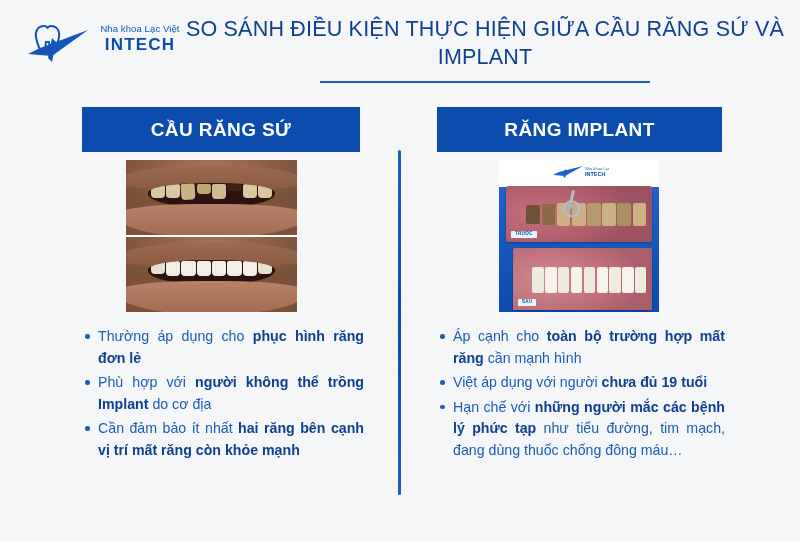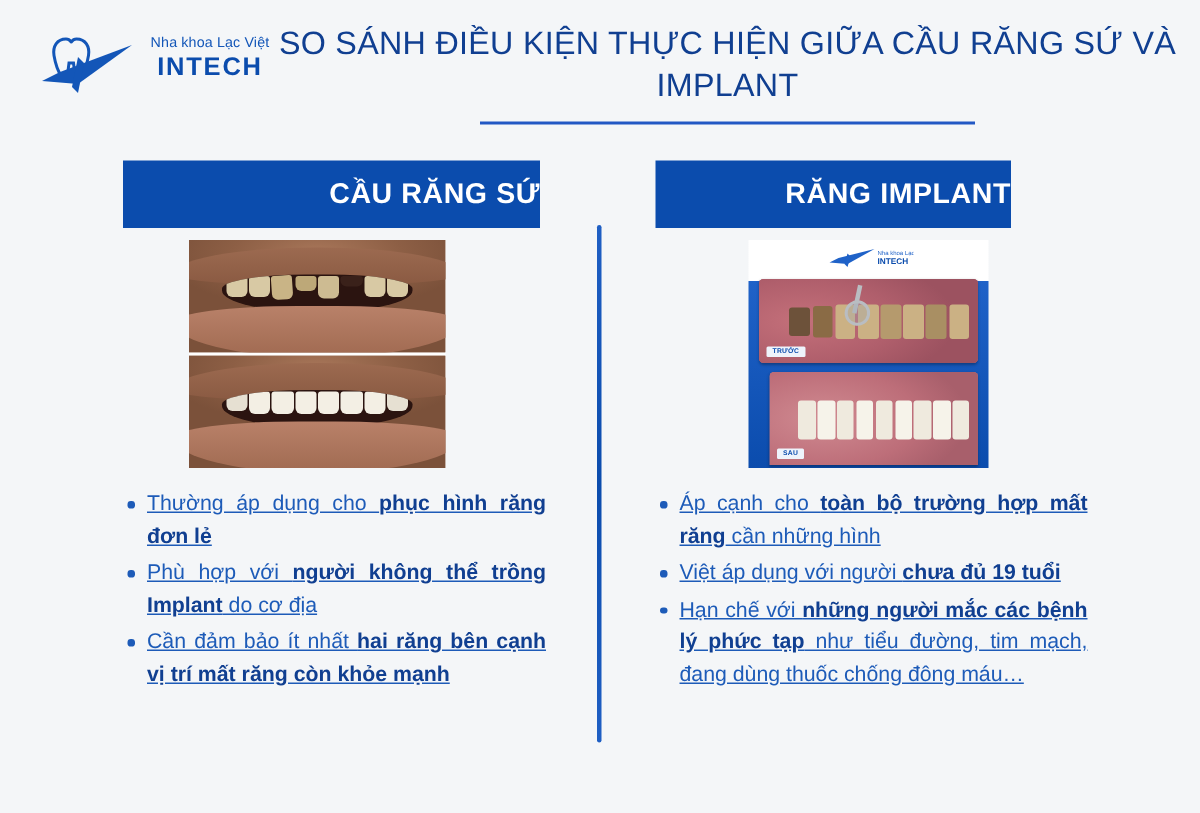--- a/index.html
+++ b/index.html
@@ -70,28 +70,28 @@
     background: #2258c4;
     margin: 10px auto 0 auto;
   }
 
   
   .col {
     position: absolute;
     top: 107px;
   }
   .col-left  { left: 82px;  width: 278px; }
-  .col-right { left: 437px; width: 237px; }
+  .col-right { left: 437px; width: 285px; }
 
   .col-header {
     background: #0b4cad;
     color: #ffffff;
     font-size: 19px;
     font-weight: bold;
-    text-align: right;
+    text-align: center;
     letter-spacing: .4px;
     padding: 13px 0 13px 0;
     line-height: 1;
   }
 
   
   .divider {
     position: absolute;
     left: 398px;
     top: 150px;
@@ -254,21 +254,20 @@
     line-height: 1;
   }
 
   
   .bullets {
     position: absolute;
     top: 326px;
     color: #1d5bb8;
     font-size: 14.2px;
     line-height: 1.52;
-    text-decoration: underline;
   }
   .bullets.left  { left: 82px;  width: 282px; }
   .bullets.right { left: 437px; width: 288px; }
 
   .bullets ul {
     margin: 0;
     padding: 0;
     list-style: none;
   }
   .bullets li {
@@ -401,17 +400,17 @@
         <i></i>
         <i></i>
         <i></i>
     </div>
     <span class="badge">SAU</span>
   </div>
 </div>
 
 <div class="bullets right">
   <ul>
-    <li><span>Áp cạnh cho </span><b>toàn bộ trường hợp mất răng</b><span> cần những hình</span></li>
+    <li><span>Áp cạnh cho </span><b>toàn bộ trường hợp mất răng</b><span> cần mạnh hình</span></li>
     <li><span>Việt áp dụng với người </span><b>chưa đủ 19 tuổi</b></li>
     <li><span>Hạn chế với </span><b>những người mắc các bệnh lý phức tạp</b><span> như tiểu đường, tim mạch, đang dùng thuốc chống đông máu…</span></li>
   </ul>
 </div>
 
 </body></html>

